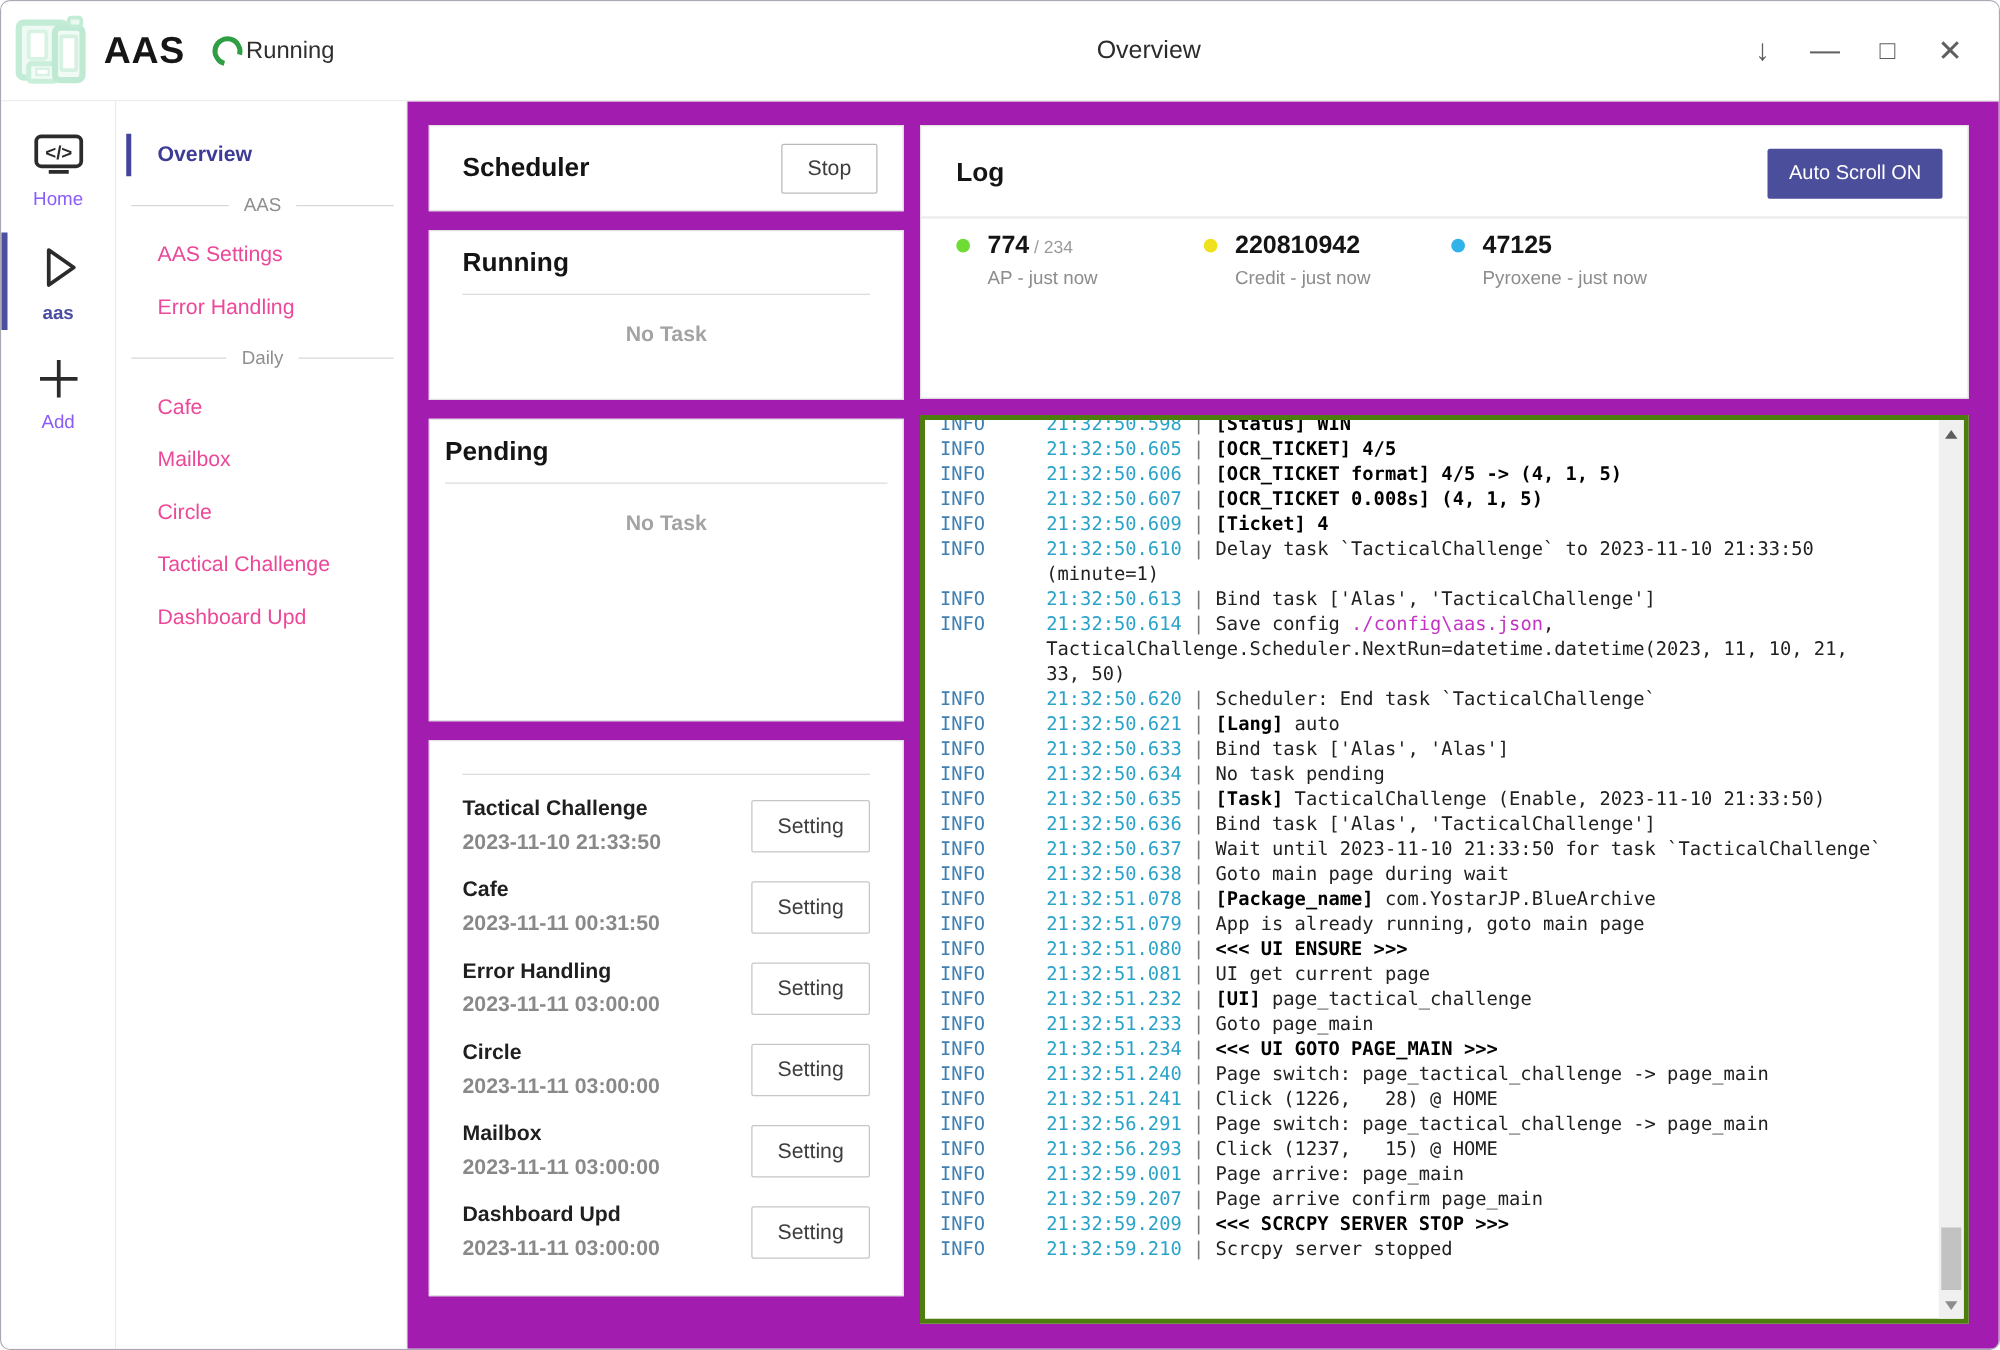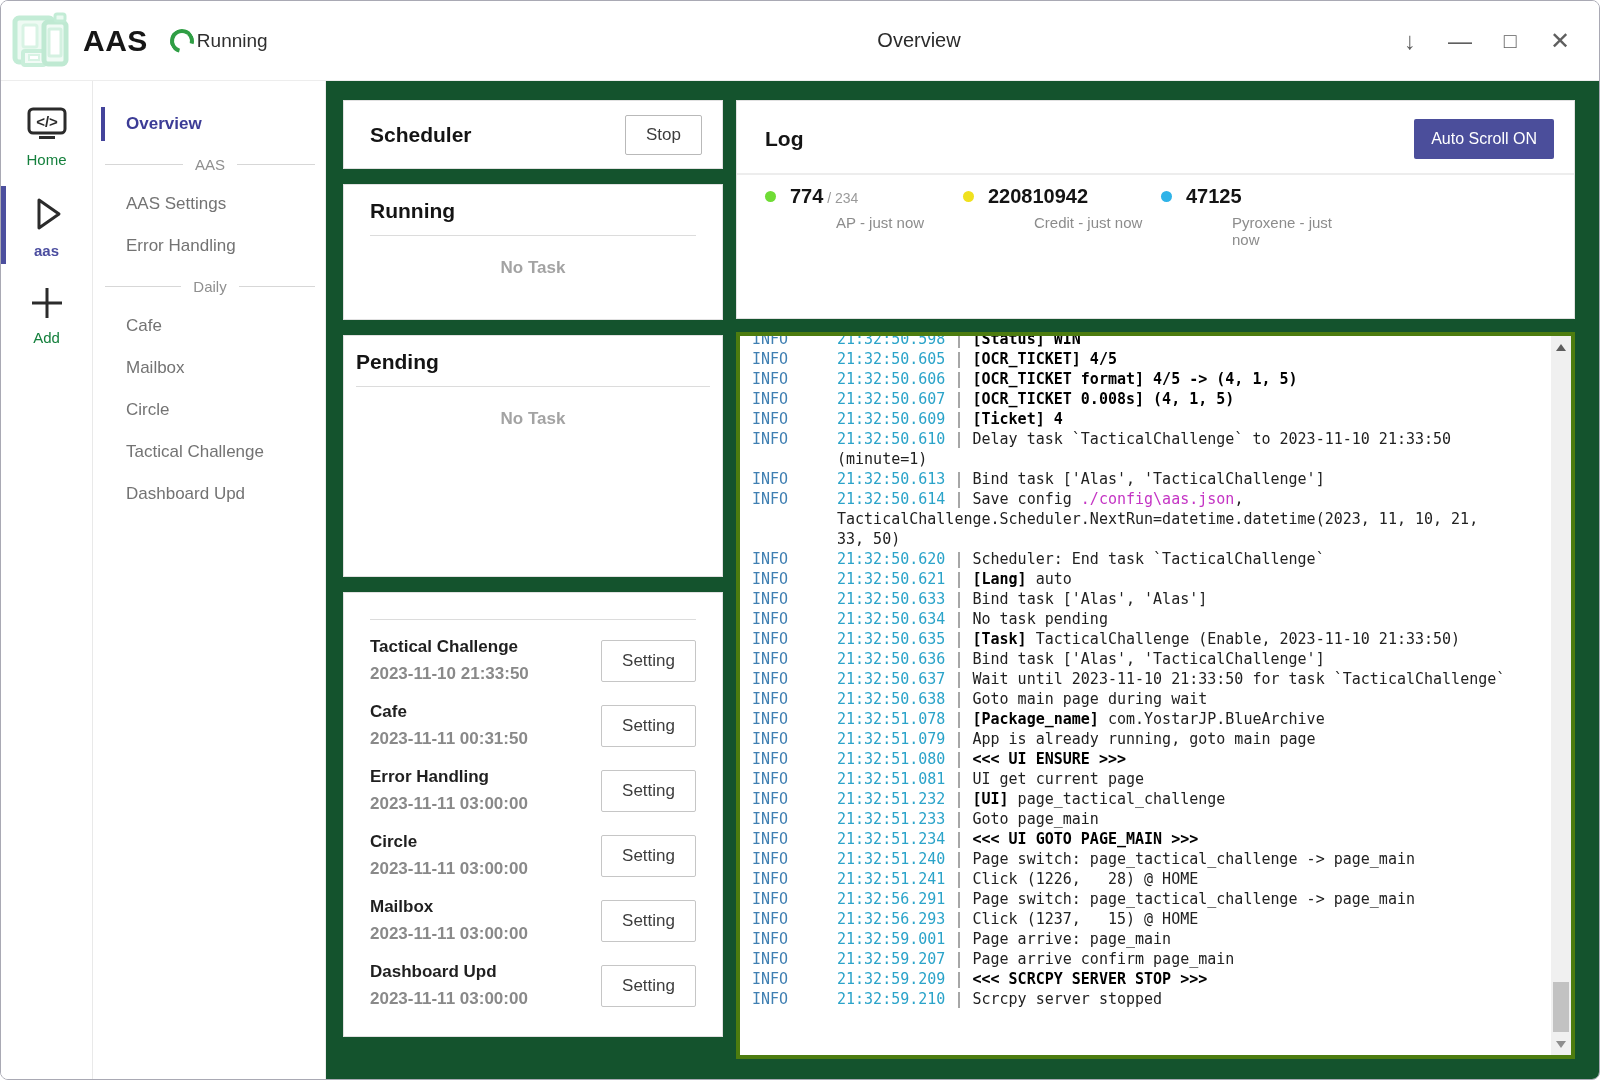--- a/index.html
+++ b/index.html
@@ -19,34 +19,34 @@
   .win-btn.max { font-size:21px; }
 
   
   .app-body { flex:1; display:flex; min-height:0; }
 
   
   .rail { width:92px; flex:0 0 92px; border-right:1px solid #e9e9e9; padding-top:16px; background:#fff; }
   .rail-item { position:relative; padding:8px 0 10px; margin-bottom:6px; text-align:center; }
   .rail-ind { position:absolute; left:0; top:2px; width:5px; height:78px; background:#4c4f9e; }
   .rail-icon { display:block; margin:0 auto 6px; }
-  .rail-label { font-size:15px; color:#15803d; }
+  .rail-label { font-size:15px; color:#8b5cf6; }
   .rail-item.active .rail-label { color:#4b4d9f; font-weight:700; }
 
   
   .nav { width:233px; flex:0 0 233px; border-right:1px solid #ececec; padding-top:22px; background:#fff; }
-  .nav-item { position:relative; height:42px; display:flex; align-items:center; padding-left:33px; font-size:17px; color:#737373; cursor:default; }
+  .nav-item { position:relative; height:42px; display:flex; align-items:center; padding-left:33px; font-size:17px; color:#ec4899; cursor:default; }
   .nav-item.active { color:#3c3c96; font-weight:700; }
   .nav-bar { position:absolute; left:8px; top:4px; width:4px; height:34px; background:#44449b; }
   .nav-divider { height:38px; display:flex; align-items:center; padding:0 10px 0 12px; }
   .nav-divider .line { flex:1; height:1px; background:#d7d7d7; }
   .nav-divider .dlabel { padding:0 12px; font-size:15px; color:#8f8f8f; }
 
   
-  .main { flex:1; background:#14532d; padding:19px 24px 20px 17px; display:flex; gap:13px; min-width:0; }
+  .main { flex:1; background:#a21caf; padding:19px 24px 20px 17px; display:flex; gap:13px; min-width:0; }
   .col-left { width:380px; flex:0 0 380px; display:flex; flex-direction:column; gap:15px; }
   .col-right { flex:1; display:flex; flex-direction:column; gap:13px; min-width:0;justify-content:center; }
   .card { background:#fff; border:1px solid #e1e1e1; }
 
   .card-scheduler { height:69px; display:flex; align-items:center; justify-content:space-between; padding:0 20px 0 26px; }
   .card-title { font-size:21px; font-weight:600; color:#141414; }
   .btn { background:#fff; border:1px solid #b9b9b9; border-radius:2px; font-size:17px; color:#3d3d3d; font-family:inherit; cursor:pointer; }
   .btn-stop { padding:9px 20px; }
 
   .card-running { height:136px; padding:14px 26px; }
@@ -64,21 +64,21 @@
   
   .card-log { height:219px; display:flex; flex-direction:column; }
   .log-head { display:flex; align-items:center; justify-content:space-between; padding:18px 20px 14px 28px; }
   .btn-autoscroll { background:#4b4e9b; color:#fff; border:none; border-radius:2px; font-size:16px; padding:11px 17px; font-family:inherit; cursor:pointer; }
   .log-head-divider { height:2px; background:#ededed; }
   .stats { display:flex; padding:10px 0 0 28px; }
   .stat { width:198px; display:flex; }
   .stat-dot { width:11px; height:11px; border-radius:50%; margin:6px 14px 0 0; flex:0 0 11px; }
   .stat-value { font-size:20px; font-weight:700; color:#141414; }
   .stat-suffix { font-size:14px; font-weight:400; color:#9a9a9a; }
-  .stat-label { font-size:15px; color:#8c8c8c; margin-top:6px;margin-left:46px; }
+  .stat-label { font-size:15px; color:#8c8c8c; margin-top:6px; }
 
   
   .log-panel { flex:1; position:relative; background:#fff; border:4px solid #4d7c0f; overflow:hidden; }
   .log-scroll { position:absolute; inset:0 20px 0 0; overflow:hidden; padding:0 0 0 12px; }
   .log-body { margin-top:-7px; font-family:"DejaVu Sans Mono","Liberation Mono",monospace; font-size:15px; line-height:20px; color:#212121; }
   .log-entry { position:relative; padding-left:85px; width:755px; white-space:pre-wrap; word-break:break-word; }
   .log-level { position:absolute; left:0; top:0; color:#3f7fb2; }
   .log-time { color:#2aa3c9; }
   .log-pipe { color:#777; }
   .lb { font-weight:700; color:#000; }

